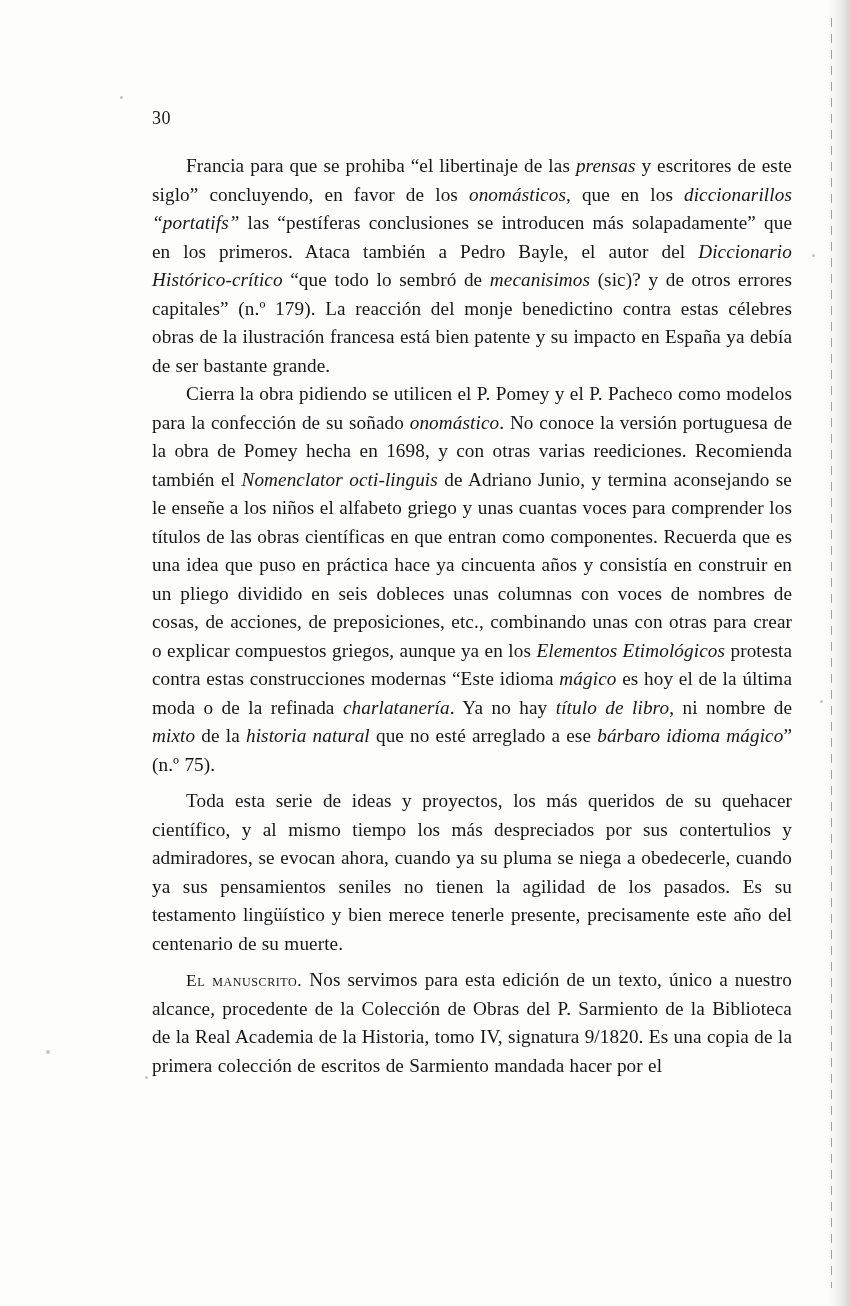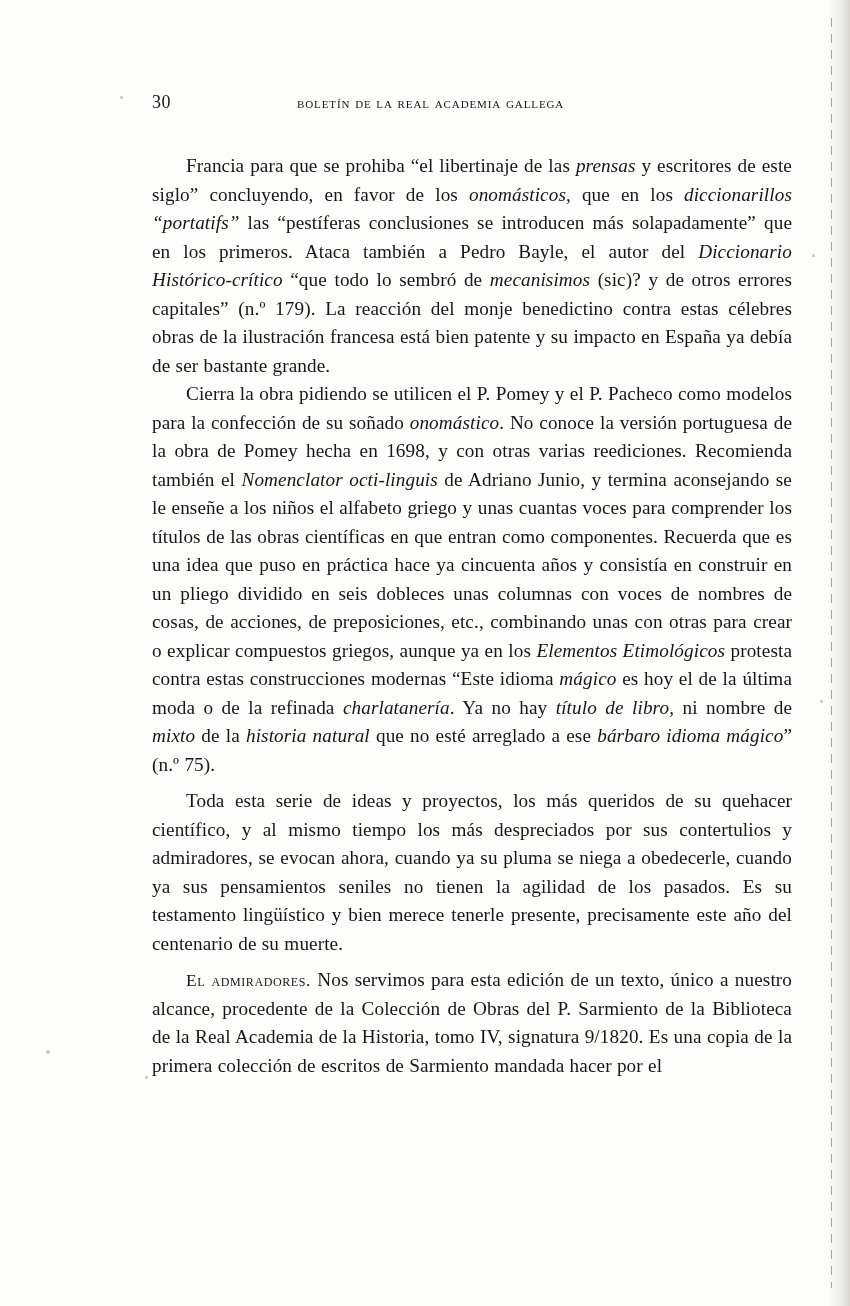--- a/index.html
+++ b/index.html
@@ -43,21 +43,21 @@
   }
   .speck {
     position: absolute;
     background: #9a978f;
     border-radius: 50%;
     opacity: .55;
   }
 
   .header {
     position: absolute;
-    top: 92px;
+    top: 108px;
     left: 152px;
     width: 560px;
     height: 22px;
     white-space: nowrap;
   }
   .folio {
     position: absolute;
     left: 0;
     top: 0;
     font-size: 18px;
@@ -107,23 +107,22 @@
   <div class="scan-line"></div>
 
   <div class="speck" style="left:120px; top:96px; width:3px; height:3px;"></div>
   <div class="speck" style="left:46px; top:1050px; width:4px; height:4px;"></div>
   <div class="speck" style="left:145px; top:1076px; width:3px; height:3px;"></div>
   <div class="speck" style="left:812px; top:254px; width:3px; height:3px;"></div>
   <div class="speck" style="left:820px; top:700px; width:3px; height:3px;"></div>
 
   <div class="header">
     <span class="folio">30</span>
-    <span class="running-title">Boletín de la Real Academia Gallega</span>
   </div>
 
   <div class="body-text">
     <p class="indent">Francia para que se prohiba “el libertinaje de las <i>prensas</i> y escritores de este siglo” concluyendo, en favor de los <i>onomásticos</i>, que en los <i>diccionarillos “portatifs”</i> las “pestíferas conclusiones se introducen más solapadamente” que en los primeros. Ataca también a Pedro Bayle, el autor del <i>Diccionario Histórico-crítico</i> “que todo lo sembró de <i>mecanisimos</i> (sic)? y de otros errores capitales” (n.º 179). La reacción del monje benedictino contra estas célebres obras de la ilustración francesa está bien patente y su impacto en España ya debía de ser bastante grande.</p>
     <p class="indent">Cierra la obra pidiendo se utilicen el P. Pomey y el P. Pacheco como modelos para la confección de su soñado <i>onomástico</i>. No conoce la versión portuguesa de la obra de Pomey hecha en 1698, y con otras varias reediciones. Recomienda también el <i>Nomenclator octi-linguis</i> de Adriano Junio, y termina aconsejando se le enseñe a los niños el alfabeto griego y unas cuantas voces para comprender los títulos de las obras científicas en que entran como componentes. Recuerda que es una idea que puso en práctica hace ya cincuenta años y consistía en construir en un pliego dividido en seis dobleces unas columnas con voces de nombres de cosas, de acciones, de preposiciones, etc., combinando unas con otras para crear o explicar compuestos griegos, aunque ya en los <i>Elementos Etimológicos</i> protesta contra estas construcciones modernas “Este idioma <i>mágico</i> es hoy el de la última moda o de la refinada <i>charlatanería</i>. Ya no hay <i>título de libro</i>, ni nombre de <i>mixto</i> de la <i>historia natural</i> que no esté arreglado a ese <i>bárbaro idioma mágico</i>” (n.º 75).</p>
     <p class="indent gap-before">Toda esta serie de ideas y proyectos, los más queridos de su quehacer científico, y al mismo tiempo los más despreciados por sus contertulios y admiradores, se evocan ahora, cuando ya su pluma se niega a obedecerle, cuando ya sus pensamientos seniles no tienen la agilidad de los pasados. Es su testamento lingüístico y bien merece tenerle presente, precisamente este año del centenario de su muerte.</p>
-    <p class="indent gap-before"><span class="smallcaps">El admiradores.</span> Nos servimos para esta edición de un texto, único a nuestro alcance, procedente de la Colección de Obras del P. Sarmiento de la Biblioteca de la Real Academia de la Historia, tomo IV, signatura 9/1820. Es una copia de la primera colección de escritos de Sarmiento mandada hacer por el</p>
+    <p class="indent gap-before"><span class="smallcaps">El manuscrito.</span> Nos servimos para esta edición de un texto, único a nuestro alcance, procedente de la Colección de Obras del P. Sarmiento de la Biblioteca de la Real Academia de la Historia, tomo IV, signatura 9/1820. Es una copia de la primera colección de escritos de Sarmiento mandada hacer por el</p>
   </div>
 
 </div>
 
 </body></html>

